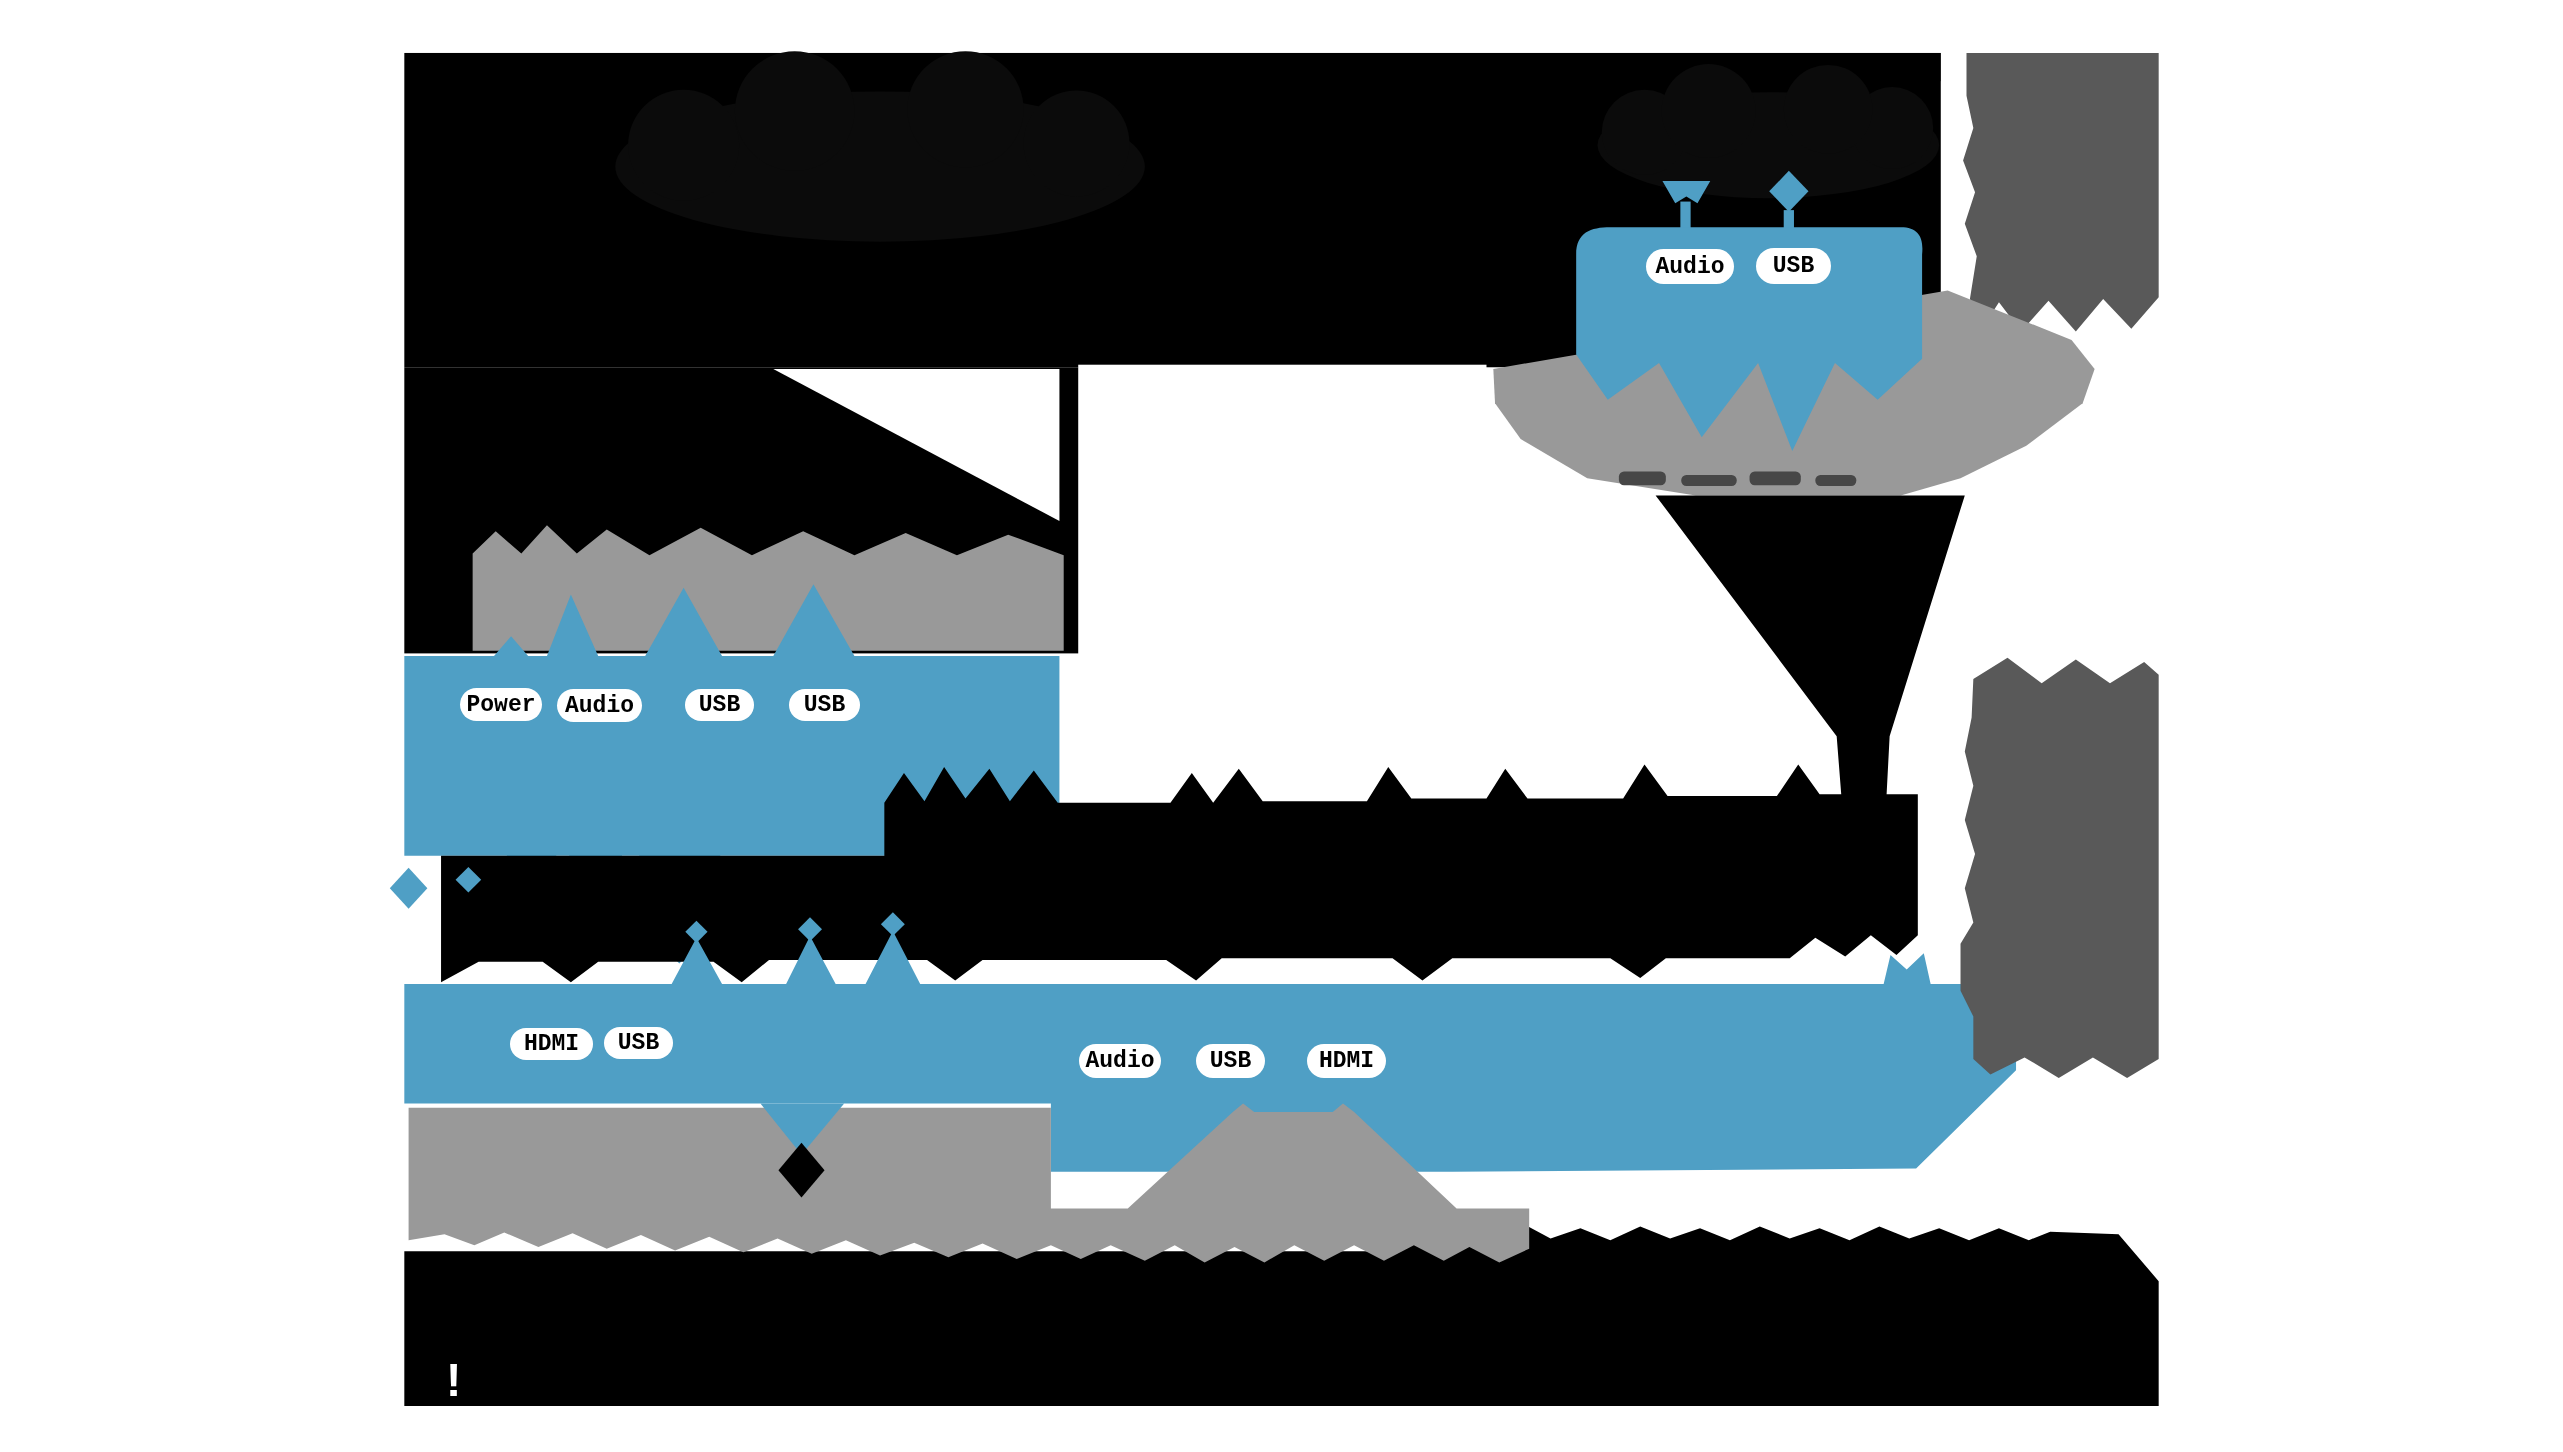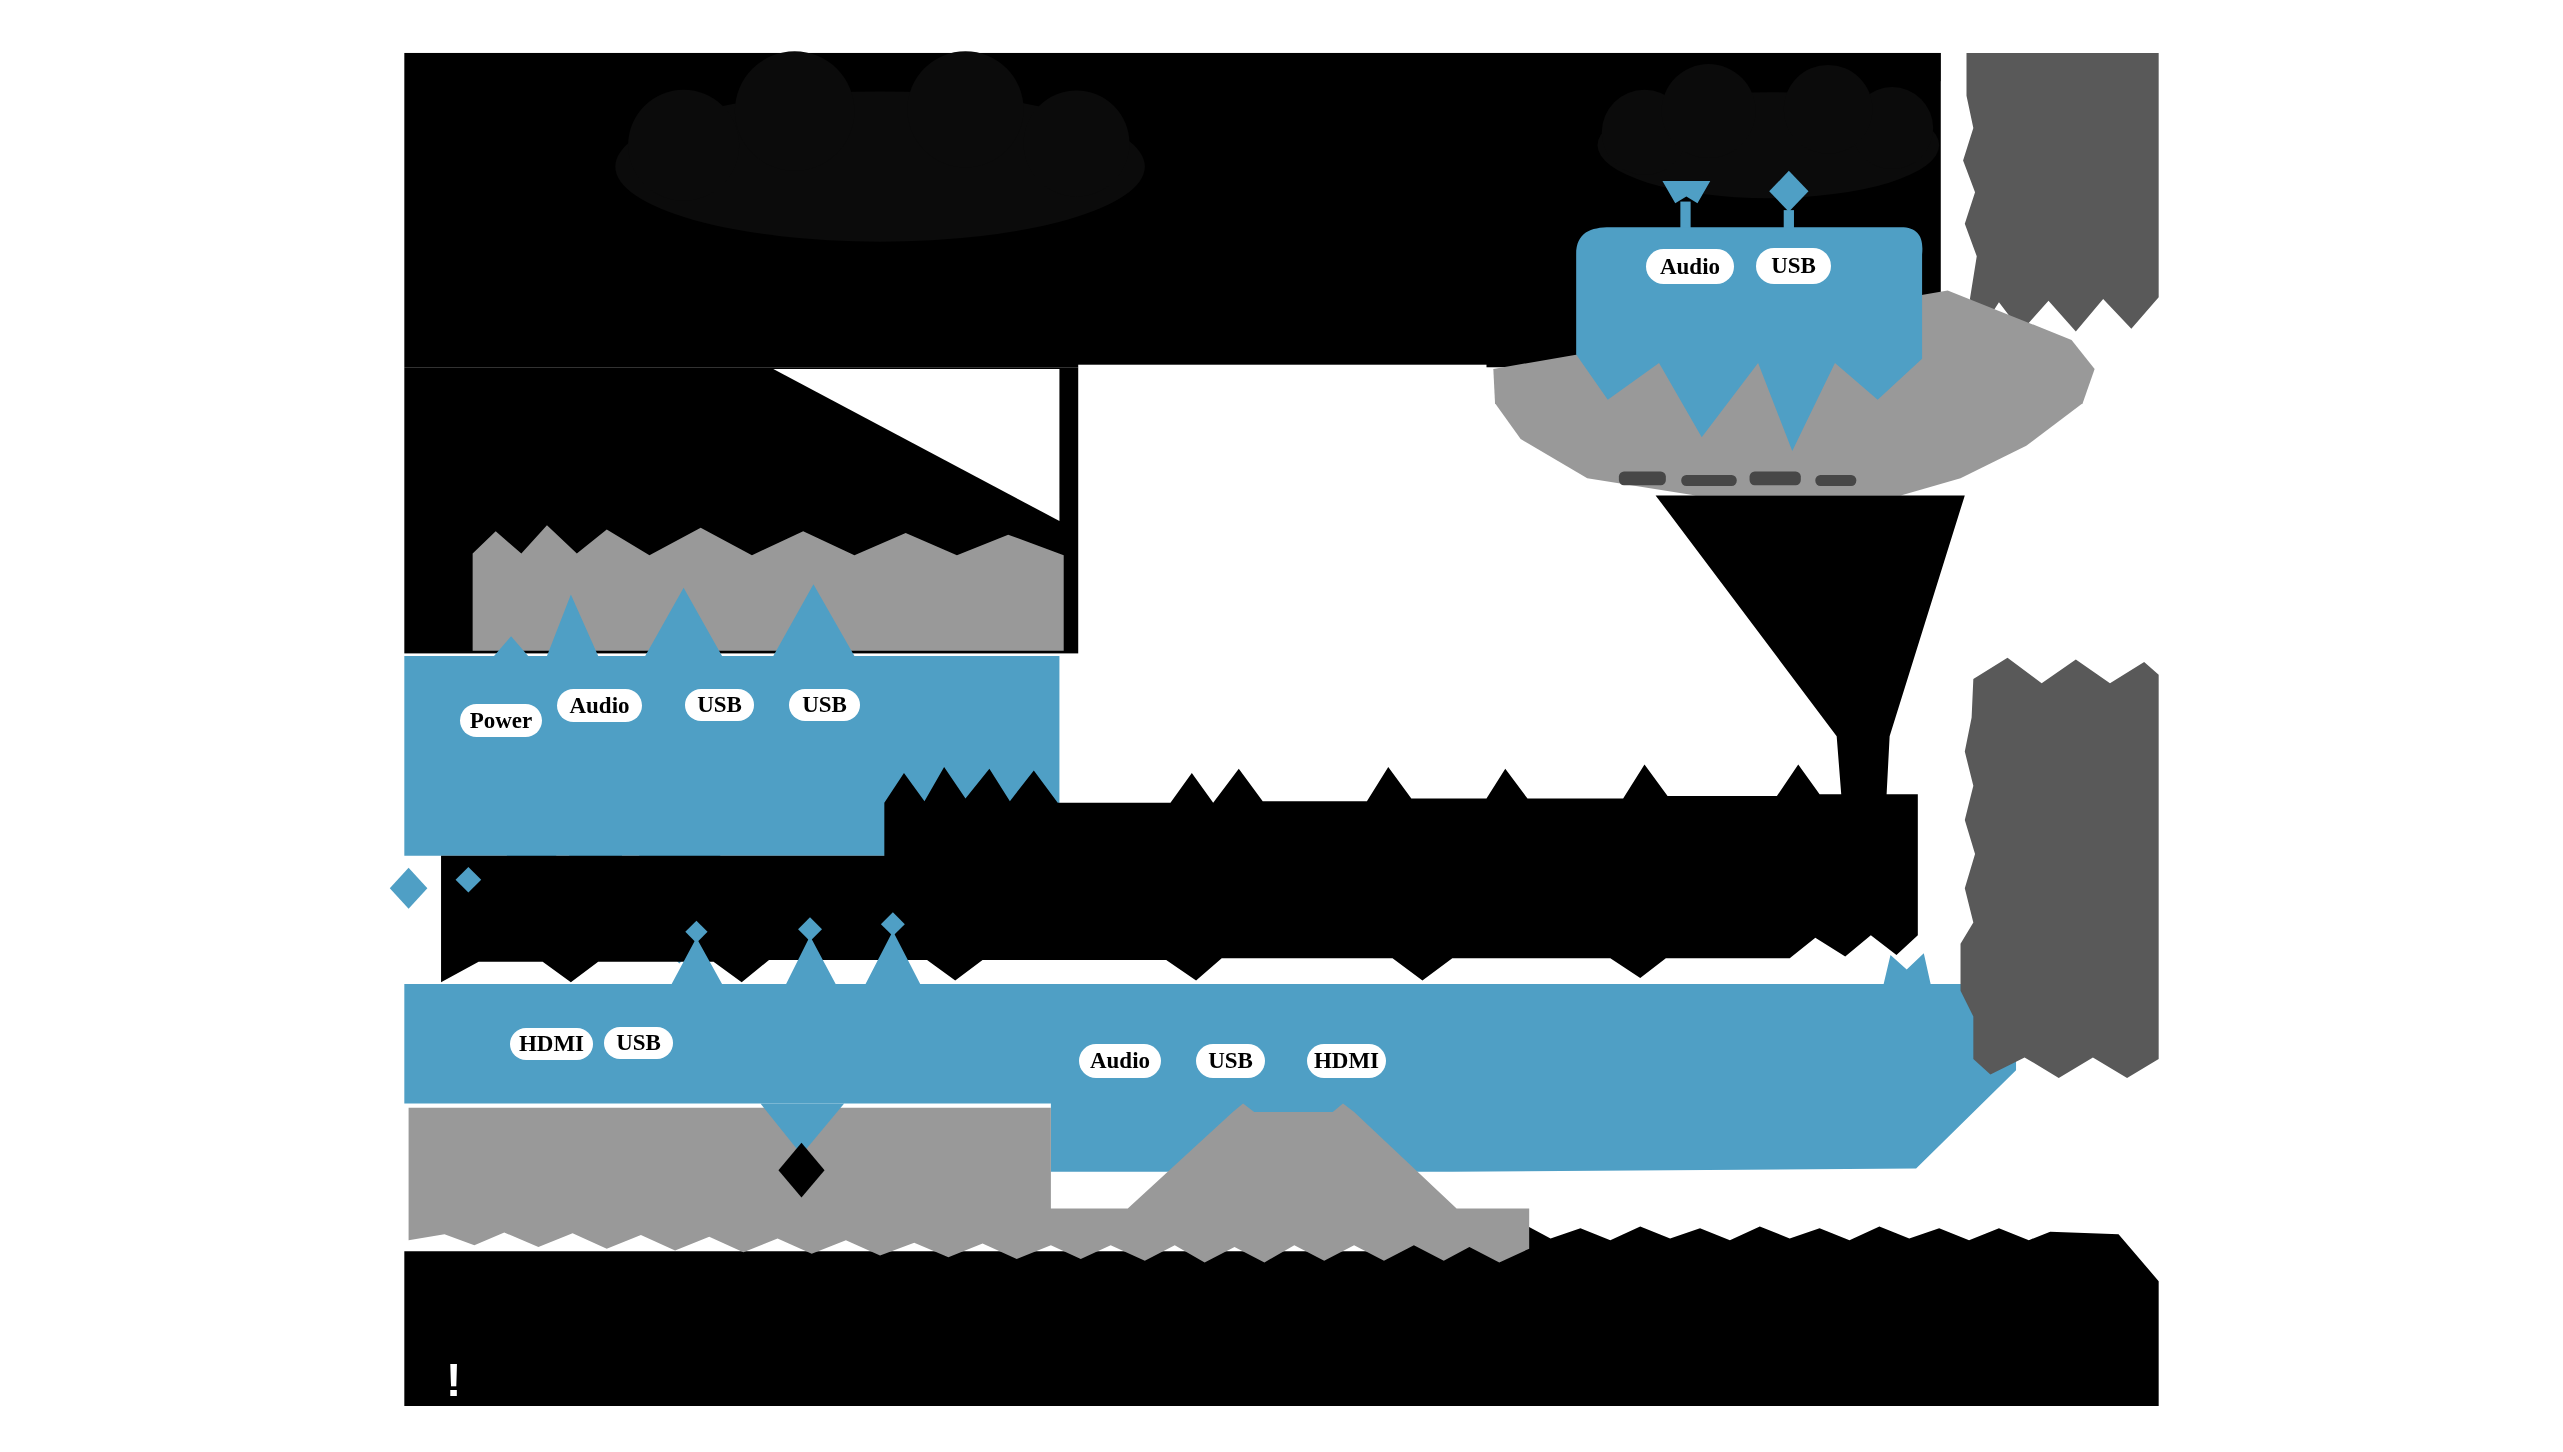--- a/index.html
+++ b/index.html
@@ -2,21 +2,21 @@
 <html style="font-size:13.7px"><head>
 <meta charset="utf-8">
 <style>
   html,body{margin:0;padding:0;background:#ffffff;}
   #stage{position:relative;width:2563px;height:1452px;background:#ffffff;overflow:hidden;
          font-family:"Liberation Sans", sans-serif;}
   #stage svg{position:absolute;left:0;top:0;}
   .pill{position:absolute;background:#ffffff;color:#000000;border-radius:19px;
         font-weight:bold;font-size:23px;text-align:right;
         display:flex;align-items:center;justify-content:center;
-        font-family:Liberation Serif, serif;}
+        font-family:Liberation Mono, monospace;}
   .bang{position:absolute;color:#ffffff;font-weight:bold;font-size:46px;
         font-family:"Liberation Sans", sans-serif;line-height:1;}
 </style>
 </head>
 <body>
 
 <div id="stage">
 
   <svg width="2563" height="1452" viewBox="0 0 3000 1700">
 
@@ -147,21 +147,21 @@
 
     <g>
       <polygon points="890,1292 938,1352 988,1292" fill="#4f9fc5"></polygon>
       <polygon points="938,1338 965,1370 938,1402 911,1370" fill="#000000"></polygon>
     </g>
   </svg>
 
   <div class="pill" style="left:1646px;top:249px;width:88px;height:35px;">Audio</div>
   <div class="pill" style="left:1756px;top:248px;width:75px;height:36px;">USB</div>
 
-  <div class="pill" style="left:460px;top:688px;width:82px;height:33px;margin-top:16px;">Power</div>
+  <div class="pill" style="left:460px;top:688px;width:82px;height:33px;">Power</div>
   <div class="pill" style="left:557px;top:689px;width:85px;height:33px;">Audio</div>
   <div class="pill" style="left:685px;top:689px;width:69px;height:32px;">USB</div>
   <div class="pill" style="left:789px;top:689px;width:71px;height:32px;">USB</div>
 
   <div class="pill" style="left:510px;top:1028px;width:83px;height:32px;">HDMI</div>
   <div class="pill" style="left:604px;top:1027px;width:69px;height:32px;">USB</div>
 
   <div class="pill" style="left:1079px;top:1044px;width:82px;height:34px;">Audio</div>
   <div class="pill" style="left:1196px;top:1044px;width:69px;height:34px;">USB</div>
   <div class="pill" style="left:1307px;top:1044px;width:79px;height:34px;">HDMI</div>

